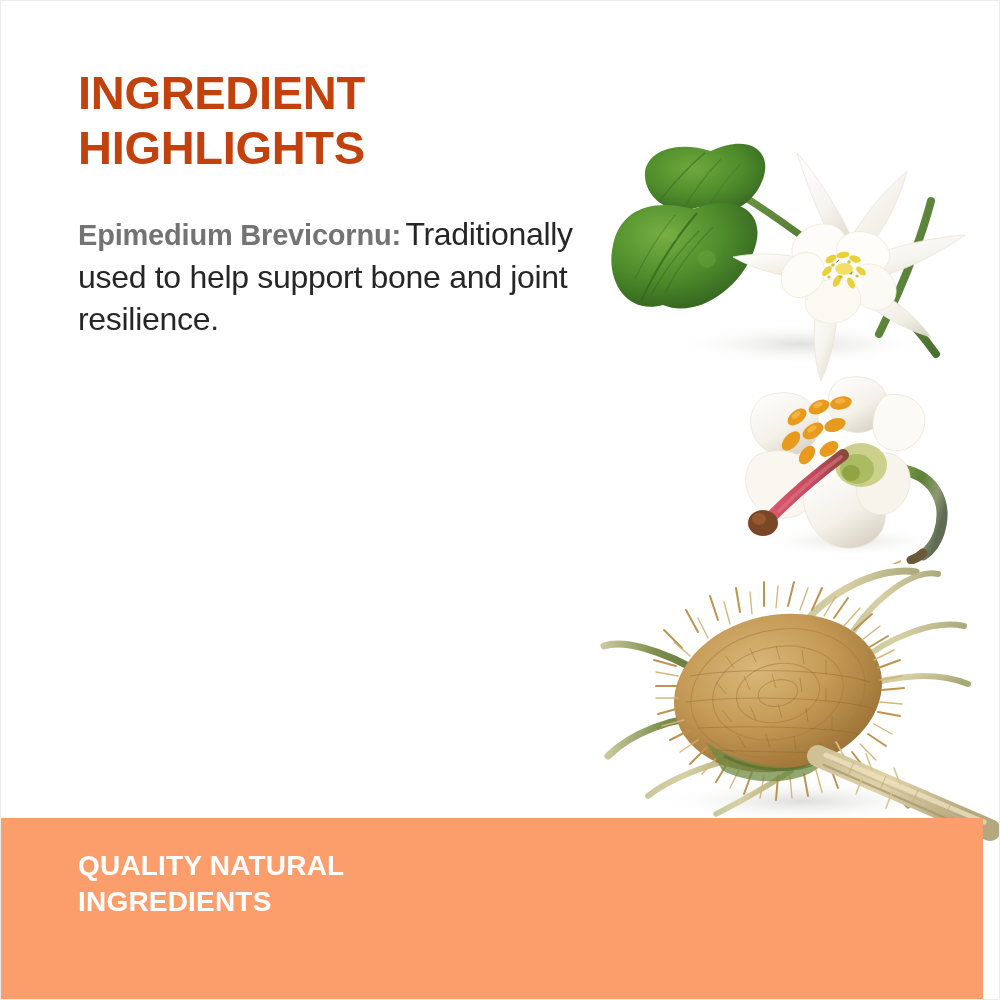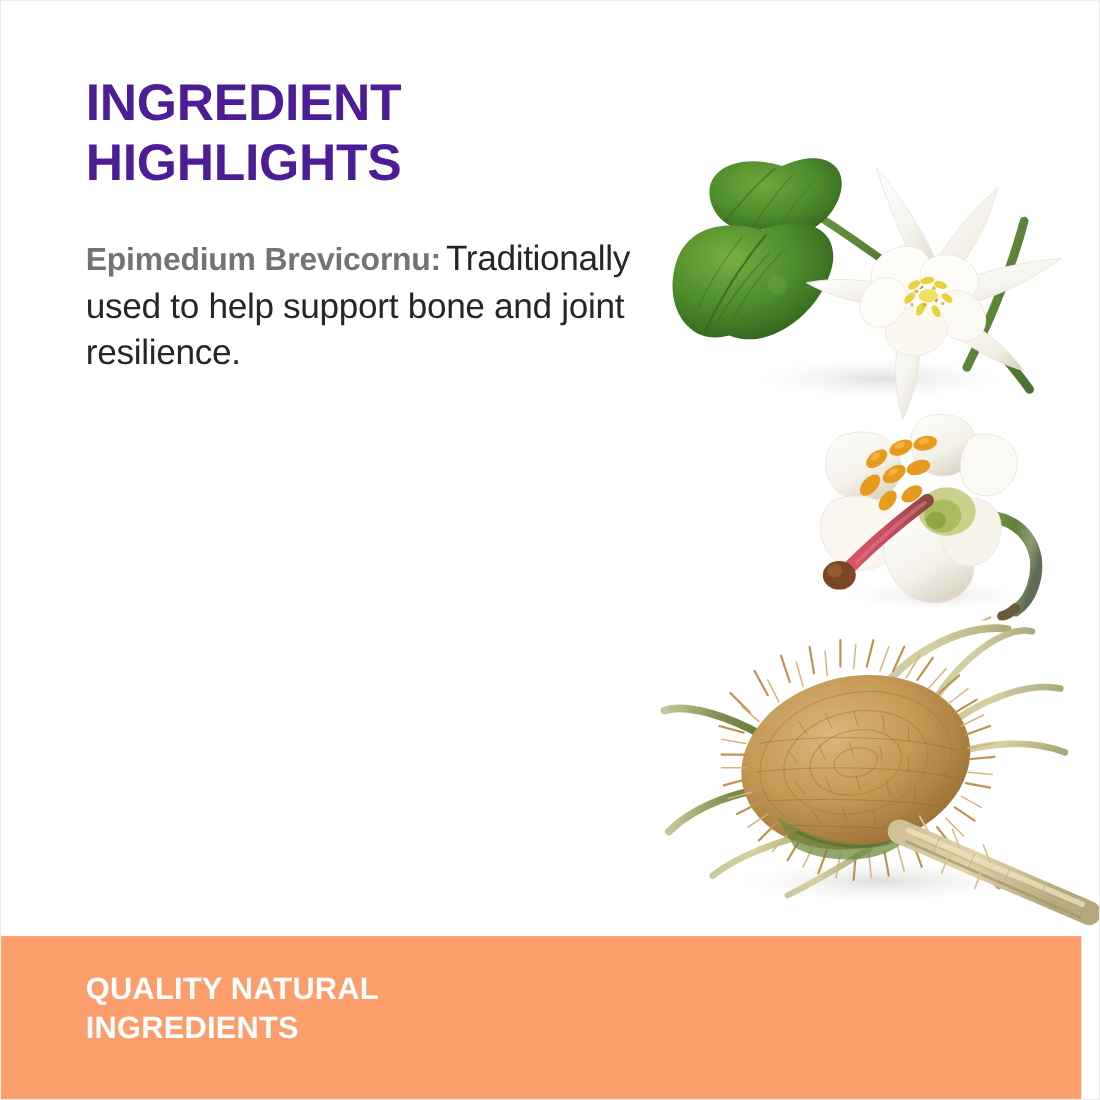--- a/index.html
+++ b/index.html
@@ -25,21 +25,21 @@
 
   
   #text-col {
     position: absolute;
     left: 77px;
     top: 64px;
     width: 545px;
   }
 
   #page-title {
-    color: #4c1d95;
+    color: #c2410c;
     font-size: 47px;
     font-weight: bold;
     line-height: 55px;
     letter-spacing: -0.3px;
     margin: 0 0 38px 0;
     text-transform: uppercase;
     white-space: pre-line;
   }
 
   .ingredient-block {
@@ -76,21 +76,21 @@
   #plant-epimedium { left: 10px;  top: 128px; width: 400px; height: 265px; }
   #plant-pyrola    { left: 110px; top: 368px; width: 300px; height: 195px; }
   #plant-dipsacus  { left: -5px;  top: 555px; width: 415px; height: 290px; }
 
   
   #bottom-banner {
     position: absolute;
     left: 0;
     right: 16px;
     bottom: 0;
-    height: 148px;
+    height: 181px;
     background: #FB9E6C;
   }
   #banner-text {
     position: absolute;
     left: 77px;
     top: 30px;
     color: #ffffff;
     font-size: 28px;
     font-weight: bold;
     line-height: 36px;

